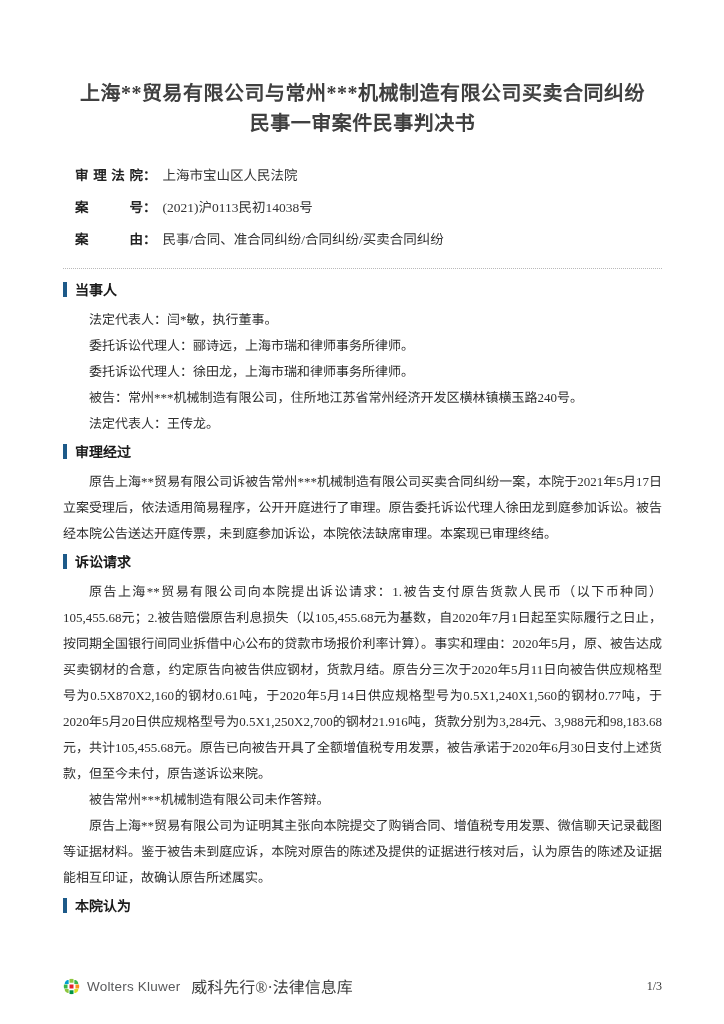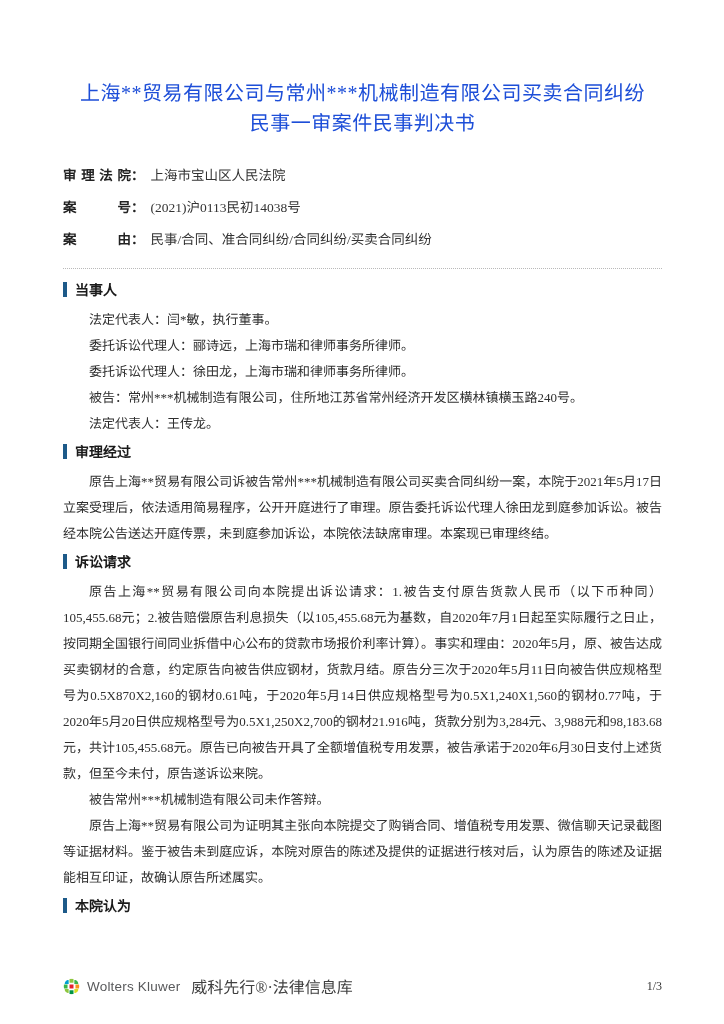--- a/index.html
+++ b/index.html
@@ -1,26 +1,26 @@
 <!DOCTYPE html>
 <html lang="zh-CN"><head>
 <meta charset="utf-8">
 <style>
   html,body{margin:0;padding:0;background:#ffffff;}
   body{width:724px;height:1024px;position:relative;overflow:hidden;
        font-family:"Liberation Serif","DejaVu Serif",serif;color:#2e2e2e;}
   .page{position:absolute;inset:0;padding:78px 62px 0 63px;box-sizing:border-box;}
 
-  h1.doc-title{font-size:20px;line-height:30px;font-weight:normal;color:#1d4ed8;
+  h1.doc-title{font-size:20px;line-height:30px;font-weight:bold;color:#404040;
        text-align:center;margin:0 auto 22px auto;max-width:580px;letter-spacing:.5px;}
 
   .meta{margin-bottom:4px;}
   .meta-row{line-height:32px;font-size:13.5px;white-space:nowrap;}
   .meta-label{display:inline-block;width:68px;text-align:justify;text-align-last:justify;
-       font-weight:bold;color:#222;vertical-align:top;}
+       font-weight:bold;color:#222;vertical-align:top;margin-left:12px;}
   .meta-colon{font-weight:bold;color:#222;margin-right:6px;}
   .meta-value{color:#333;}
 
   .dotted-sep{border-top:1px dotted #b9b9b9;margin:12px 0 8px 0;height:0;}
 
   .sec-head{font-size:14px;font-weight:bold;color:#1a1a1a;line-height:28px;margin:2px 0;}
   .sec-bar{display:inline-block;width:4px;height:15px;background:#1d5a89;
        margin-right:8px;vertical-align:-2px;}
 
   p.para{font-size:13px;line-height:26px;margin:0;text-indent:2em;

